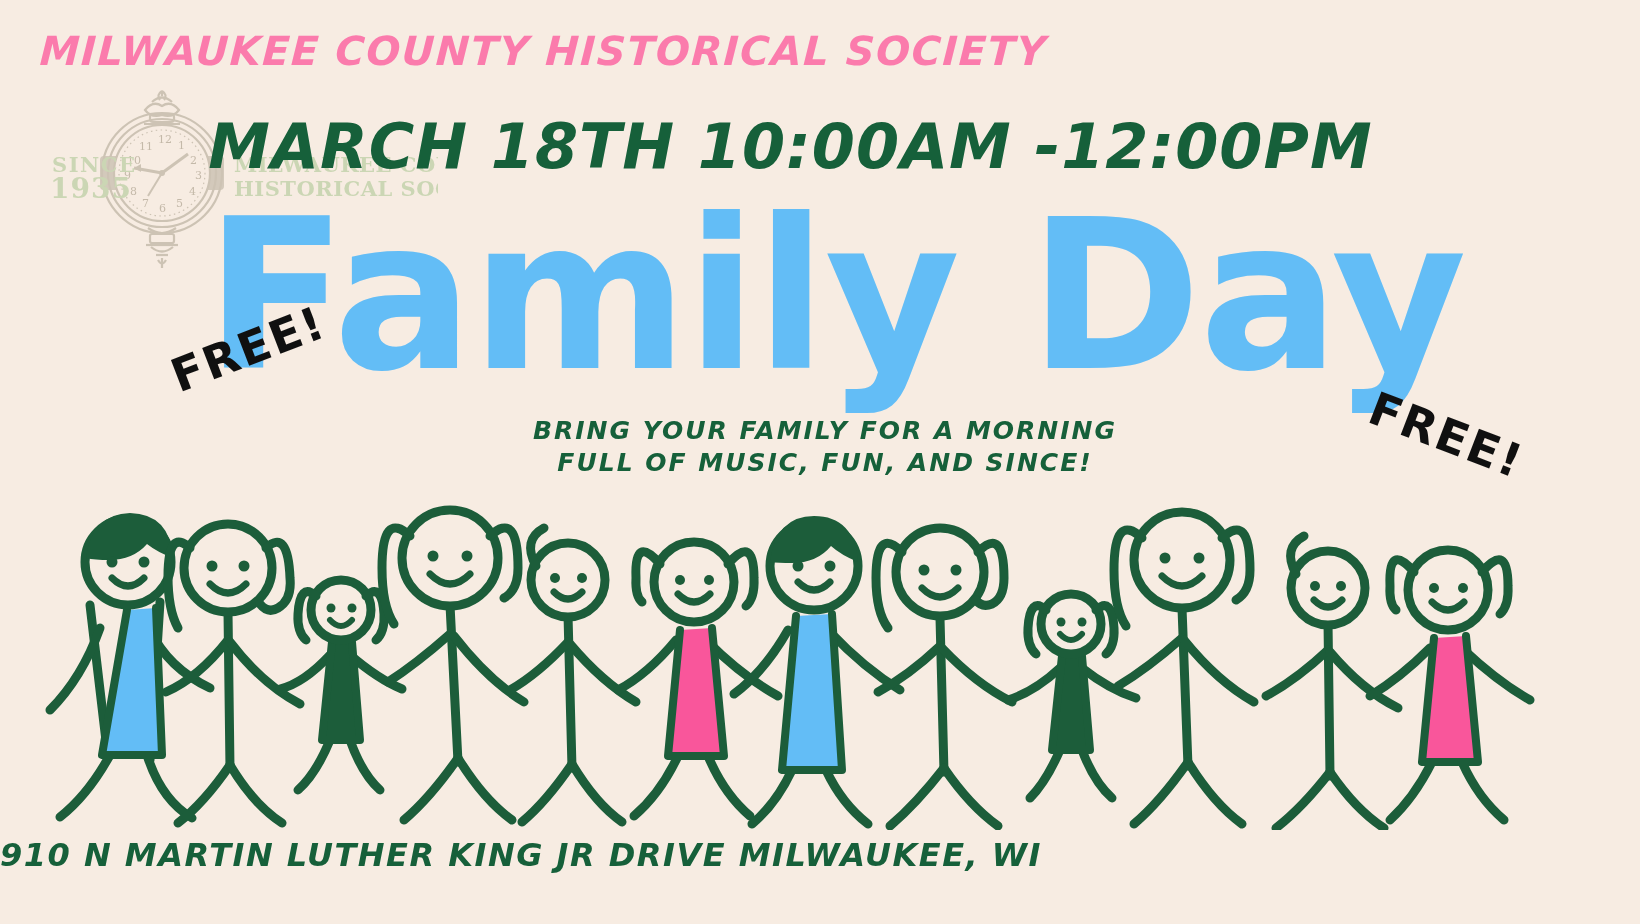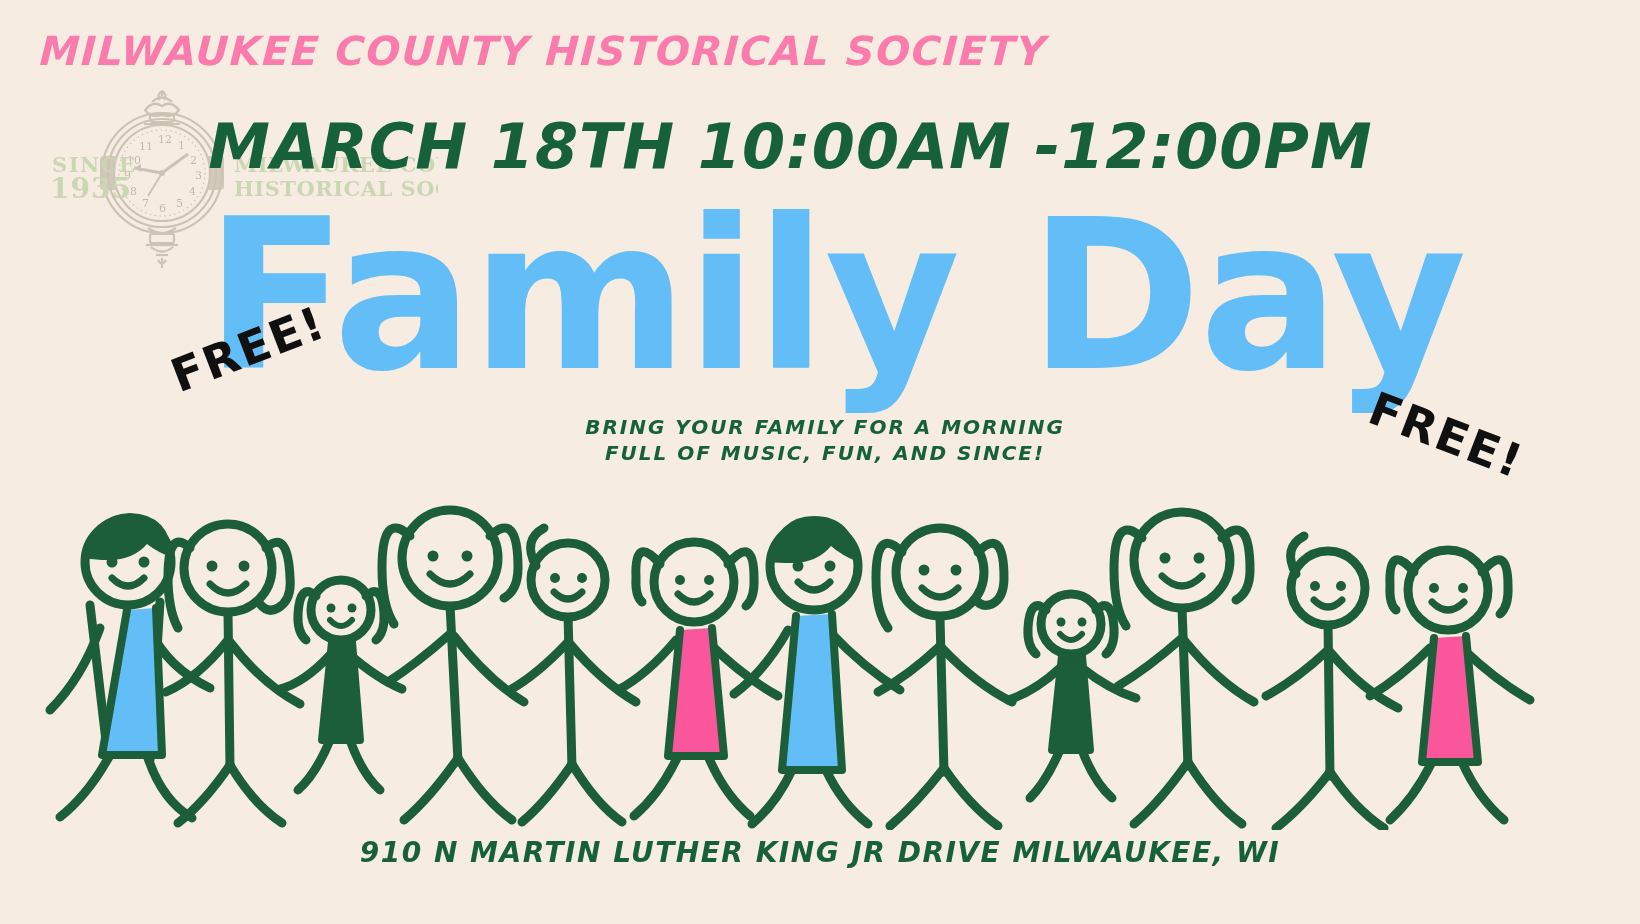--- a/index.html
+++ b/index.html
@@ -83,21 +83,21 @@
     position: absolute;
     left: 0;
     top: 415px;
     width: 1640px;
     text-align: center;
     padding-left: 10px;
     box-sizing: border-box;
     font-family: "DejaVu Sans", sans-serif;
     font-weight: bold;
     font-style: italic;
-    font-size: 20px;
+    font-size: 25px;
     line-height: 1.28;
     letter-spacing: 2px;
     color: #16603a;
   }
   .subtitle div { white-space: nowrap; }
 
   
   .free-badge {
     position: absolute;
     font-family: "DejaVu Sans", sans-serif;
@@ -126,25 +126,24 @@
     width: 1580px;
     height: 330px;
   }
 
   
   .address {
     position: absolute;
     left: 0;
     top: 836px;
     width: 1640px;
-    text-align: center;
     font-family: "DejaVu Sans", sans-serif;
     font-weight: bold;
     font-style: italic;
-    font-size: 28px;
+    font-size: 32px;
     letter-spacing: 1.5px;
     color: #16603a;
     white-space: nowrap;
   }
 </style>
 </head>
 <body>
 
 <div id="poster">
 

